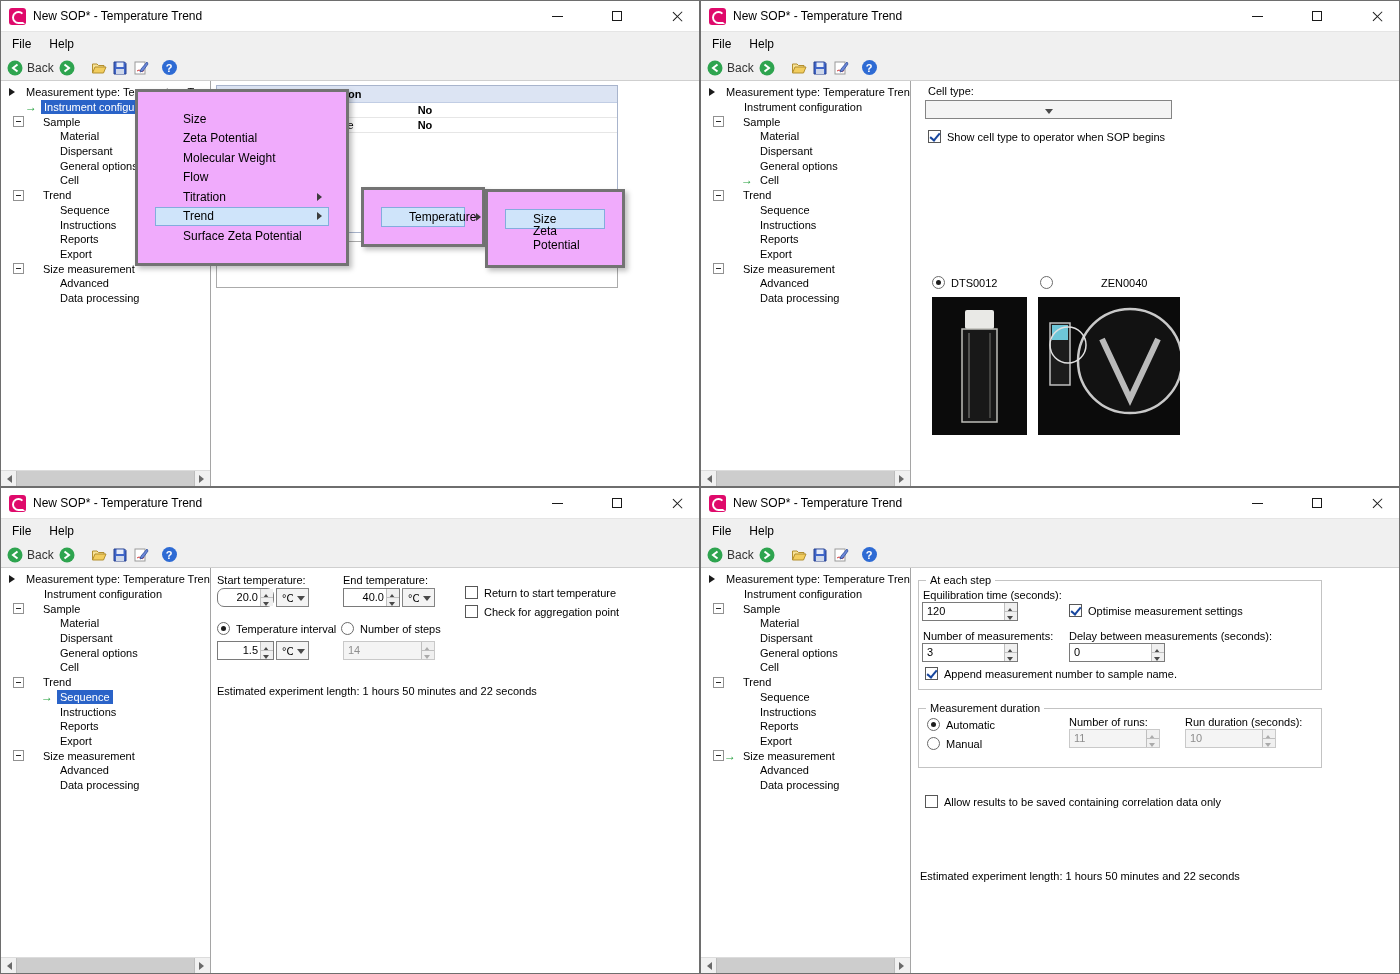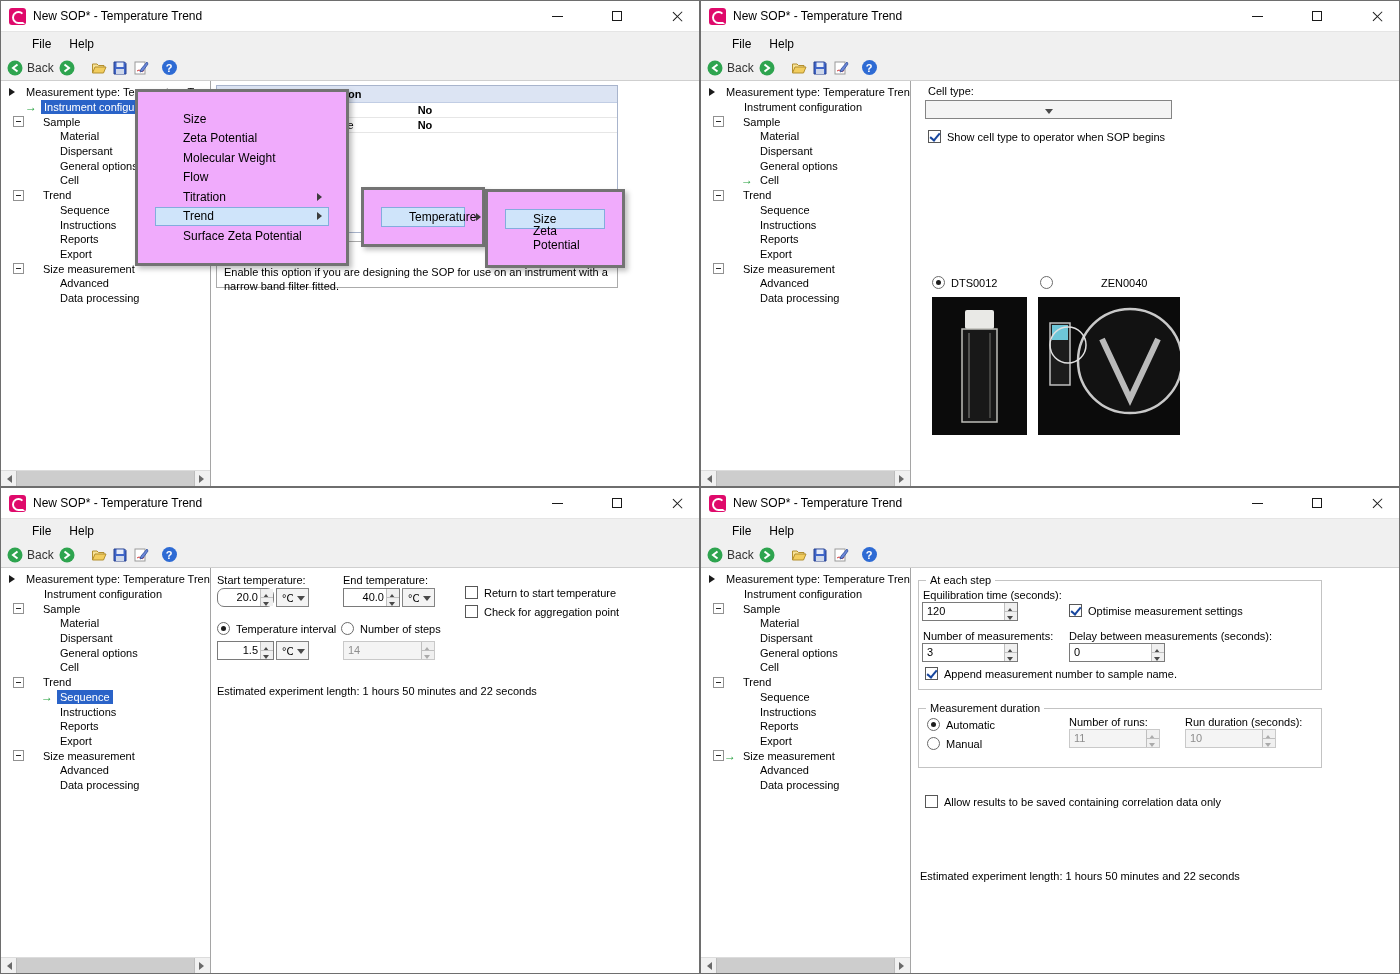--- a/index.html
+++ b/index.html
@@ -16,21 +16,21 @@
   .win-controls{margin-left:auto;display:flex;width:148px;justify-content:space-between;align-items:center;}
   .wc{width:28px;height:20px;display:flex;align-items:center;justify-content:center;}
   .ic-min{width:11px;height:1px;background:#1a1a1a;display:block;}
   .ic-max{width:10px;height:10px;border:1px solid #1a1a1a;display:block;}
   .ic-close{position:relative;width:12px;height:12px;display:block;}
   .ic-close::before,.ic-close::after{content:"";position:absolute;left:5.5px;top:-0.5px;width:1.4px;height:13px;background:#1a1a1a;}
   .ic-close::before{transform:rotate(45deg);}
   .ic-close::after{transform:rotate(-45deg);}
 
   
-  .menubar{flex:0 0 24px;display:flex;align-items:center;background:#f0f0f0;padding-left:22px;border-top:1px solid #e5e5e5;}
+  .menubar{flex:0 0 24px;display:flex;align-items:center;background:#f0f0f0;padding-left:2px;border-top:1px solid #e5e5e5;}
   .menu-item{font-size:12px;padding:3px 9px;}
   .toolbar{flex:0 0 26px;display:flex;align-items:center;background:#f0f0f0;border-bottom:1px solid #cfcfcf;padding:0 6px;gap:5px;}
   .tb-group{display:flex;align-items:center;gap:4px;}
   .tb-label{font-size:12px;color:#333;}
   .tbi{display:block;}
   .help-ic{width:15px;height:15px;border-radius:50%;background:#2e6bd4;color:#fff;font-size:11px;font-weight:bold;display:flex;align-items:center;justify-content:center;margin-left:8px;}
   .tb-gap{width:6px;}
 
   
   .wbody{flex:1;display:flex;position:relative;background:#fff;min-height:0;}
@@ -228,21 +228,20 @@
               <span class="frag"></span>
               <span class="val">No</span>
             </div>
           <div class="opt-row">
               <span class="frag">le</span>
               <span class="val">No</span>
             </div>
         </div>
         <div class="info-box">
           <div class="info-title">Narrow band filter fitted</div>
-          <div class="info-text">Enable this option if you are designing the SOP for use on an instrument with a narrow band filter fitted.</div>
         </div>
       </div>
     </div>
     <div class="cmenu" style="left:134px;top:88px;width:214px;">
         <div class="cmenu-item">
           <span>Size</span>
         </div>
         <div class="cmenu-item">
           <span>Zeta Potential</span>
         </div>

